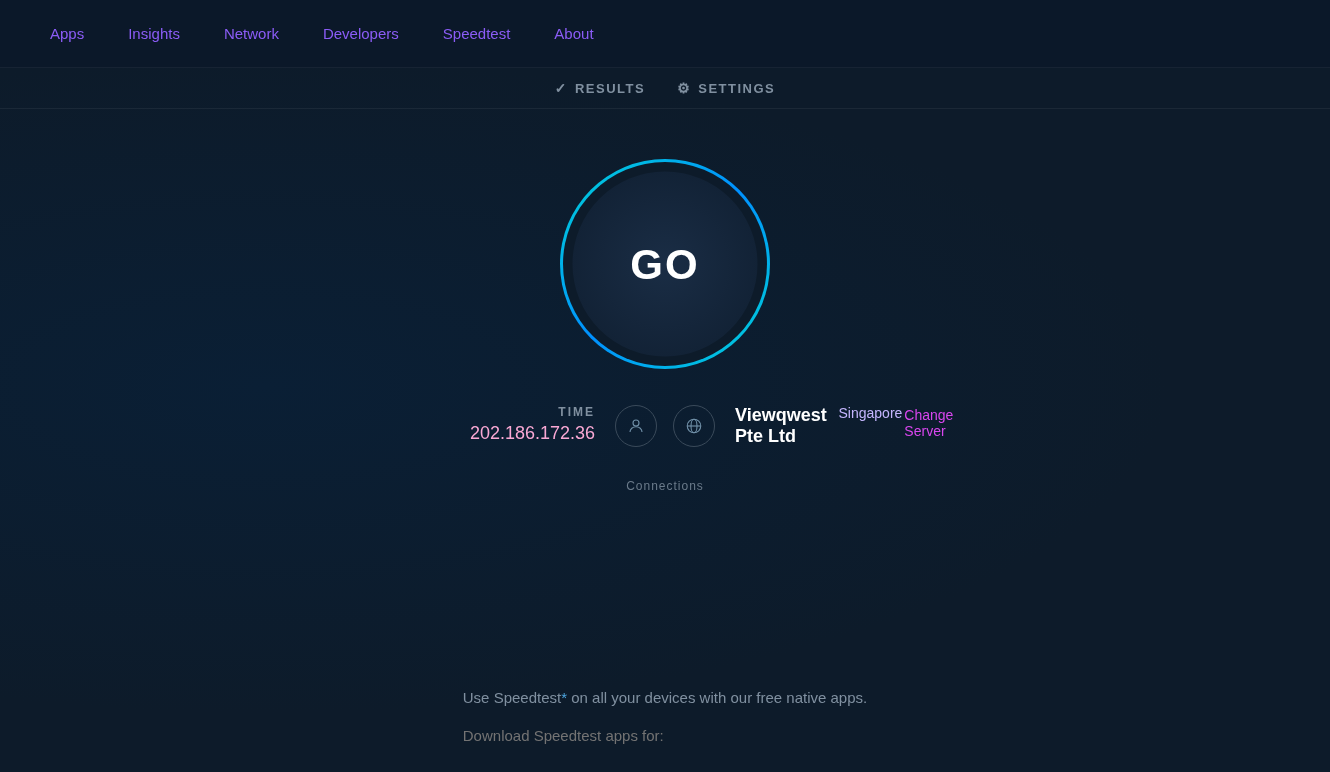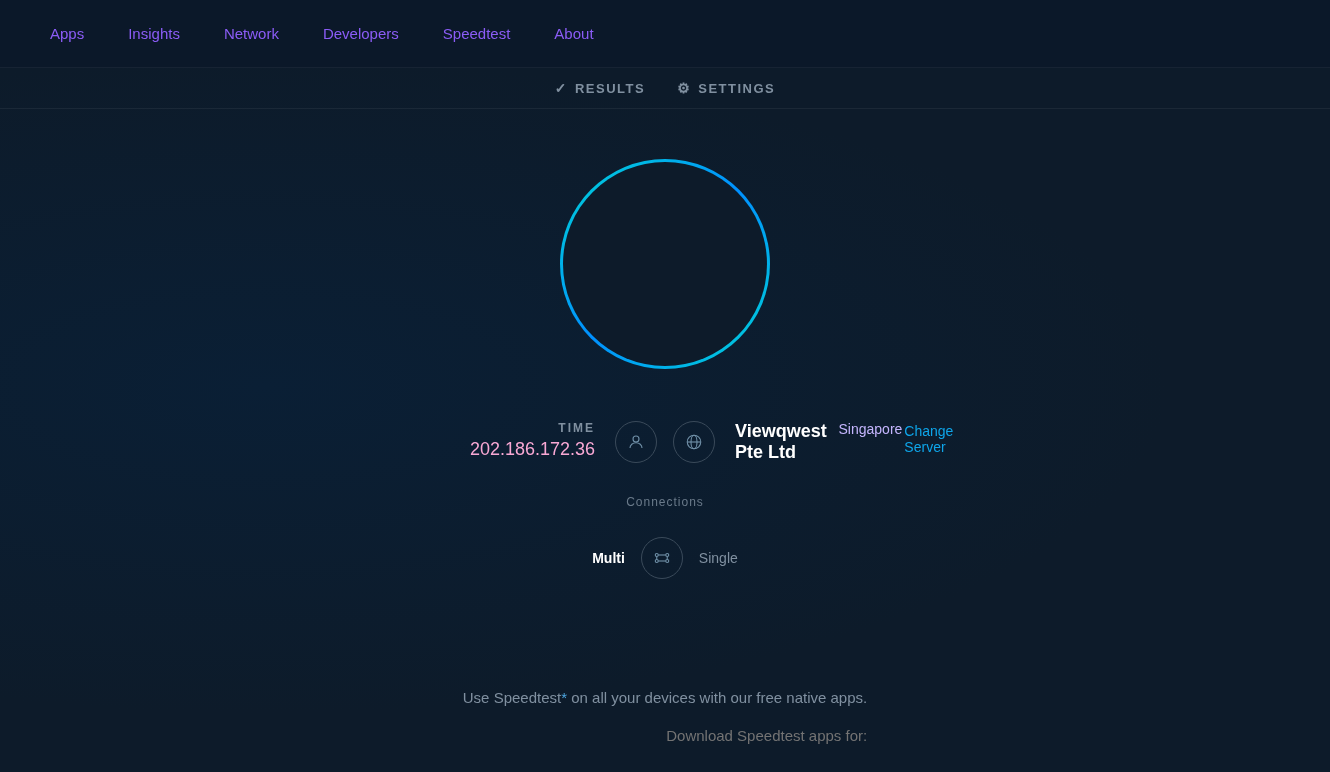--- a/index.html
+++ b/index.html
@@ -145,21 +145,21 @@
       color: #ffffff;
       letter-spacing: 2px;
     }
 
     
     .info-section {
       display: flex;
       align-items: flex-start;
       justify-content: center;
       gap: 0;
-      margin-top: 52px;
+      margin-top: 36px;
       width: 600px;
     }
 
     .info-left {
       display: flex;
       flex-direction: column;
       align-items: flex-end;
       gap: 4px;
       flex: 1;
     }
@@ -211,21 +211,21 @@
       color: #ffffff;
     }
 
     .isp-location {
       font-size: 14px;
       color: #c4b5fd;
     }
 
     .change-server-link {
       font-size: 14px;
-      color: #0ea5e9;
+      color: #d946ef;
       text-decoration: none;
       cursor: pointer;
       margin-top: 2px;
     }
 
     
     .connections-section {
       display: flex;
       flex-direction: column;
       align-items: center;
@@ -267,21 +267,21 @@
       color: #7090a8;
       font-size: 15px;
     }
 
     
     .footer-text {
       position: absolute;
       bottom: 28px;
       left: 50%;
       transform: translateX(-50%);
-      text-align: right;
+      text-align: left;
       z-index: 5;
     }
 
     .footer-line1 {
       font-size: 15px;
       color: #8090a0;
     }
 
     .footer-line2 {
       font-size: 15px;
@@ -317,20 +317,23 @@
   <a class="sub-nav-item" href="#">
     <span class="sub-nav-icon">⚙</span>
     <span>SETTINGS</span>
   </a>
 </div>
 
 <div class="main-content">
 
   <div class="go-circle-container">
     <div class="go-circle-ring"></div>
+    <div class="go-circle-inner">
+      <span class="go-text">GO</span>
+    </div>
   </div>
 
   <div class="info-section">
     <div class="info-left">
       <span class="info-label">TIME</span>
       <span class="info-ip">202.186.172.36</span>
     </div>
 
     <div class="info-center">
 
@@ -352,36 +355,20 @@
 
     <div class="info-right">
       <span class="isp-name">Viewqwest Pte Ltd</span>
       <span class="isp-location">Singapore</span>
       <a class="change-server-link" href="#">Change Server</a>
     </div>
   </div>
 
   <div class="connections-section">
     <span class="connections-label">Connections</span>
-    <div class="connections-toggle">
-      <span class="conn-option active">Multi</span>
-      <div class="conn-toggle-icon">
-        <svg width="18" height="18" viewBox="0 0 24 24" fill="none" stroke="currentColor" stroke-width="1.5">
-          <circle cx="5" cy="8" r="2"></circle>
-          <circle cx="19" cy="8" r="2"></circle>
-          <circle cx="5" cy="16" r="2"></circle>
-          <circle cx="19" cy="16" r="2"></circle>
-          <line x1="7" y1="8" x2="17" y2="8"></line>
-          <line x1="7" y1="16" x2="17" y2="16"></line>
-          <line x1="5" y1="10" x2="5" y2="14"></line>
-          <line x1="19" y1="10" x2="19" y2="14"></line>
-        </svg>
-      </div>
-      <span class="conn-option">Single</span>
-    </div>
   </div>
 
 </div>
 
 <div class="footer-text">
   <div class="footer-line1">
     <span>Use Speedtest</span><span style="color:#4da6e0">*</span><span> on all your devices with our free native apps.</span>
   </div>
   <div class="footer-line2">Download Speedtest apps for:</div>
 </div>

